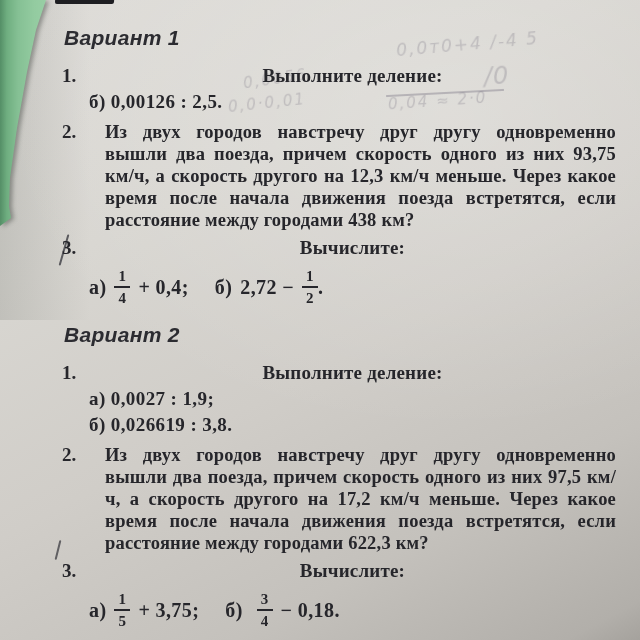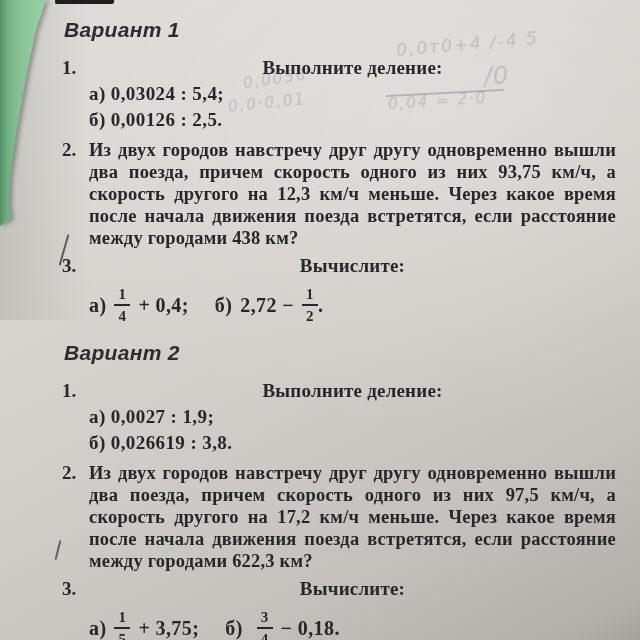--- a/index.html
+++ b/index.html
@@ -28,32 +28,32 @@
     background:#1e1e22; border-radius:0 0 2px 2px; transform:skewX(-4deg);
   }
 
   .content {
     position:absolute; left:0; top:0; right:0;
     padding:18px 24px 0 62px; box-sizing:border-box;
     color:#26262b;
   }
   .v-title {
     font-family:"Liberation Sans", sans-serif; font-style:italic; font-weight:600;
-    font-size:21px; line-height:24px; margin:0 0 13px 2px; color:#2c2c31;
+    font-size:21px; line-height:24px; margin:8px 0 13px 2px; color:#2c2c31;
     letter-spacing:0.3px;
   }
   .v-title.second { margin-top:16px; }
   .problem { display:flex; align-items:flex-start; }
   .pnum { flex:none; width:27px; font-weight:bold; font-size:19px; line-height:26px; }
   .pbody { flex:1; min-width:0; }
   .ptitle { font-weight:bold; font-size:19px; line-height:26px; letter-spacing:0.2px;text-align:center; }
   .item { font-weight:bold; font-size:19px; line-height:26px; letter-spacing:0.4px; }
   .ptext {
     font-weight:bold; font-size:18.5px; line-height:22px; letter-spacing:0.2px;
-    text-align:justify; text-justify:inter-word; margin:2px 0 0 0;
+    text-align:justify; text-justify:inter-word; margin:2px 0 0 16px;
   }
   .problem.spaced { margin-top:4px; }
   .expr {
     display:flex; align-items:center; font-weight:bold; font-size:20px;
     margin:6px 0 0 27px; letter-spacing:0.4px; height:40px;
   }
   .expr .gap-s { width:8px; } .expr .gap-m { width:14px; } .expr .gap-l { width:26px; }
   .frac { display:inline-flex; flex-direction:column; align-items:center; line-height:1; }
   .frac .fnum { font-size:15px; padding:0 4px 2px; font-weight:bold; }
   .frac .fbar { align-self:stretch; height:2px; background:#26262b; }
@@ -98,21 +98,20 @@
   <div class="pen-mark pen2"></div>
 
   <div class="content">
 
     <div class="v-title">Вариант 1</div>
 
     <div class="problem">
       <div class="pnum">1.</div>
       <div class="pbody">
         <div class="ptitle">Выполните деление:</div>
-        <div class="item">а) 0,03024 : 5,4;</div>
         <div class="item">б) 0,00126 : 2,5.</div>
       </div>
     </div>
 
     <div class="problem spaced">
       <div class="pnum">2.</div>
       <div class="pbody">
         <p class="ptext">Из двух городов навстречу друг другу одновременно вышли два поезда, причем скорость одного из них 93,75 км/ч, а скорость другого на 12,3 км/ч меньше. Через какое время после начала движения поезда встретятся, если расстояние между городами 438 км?</p>
       </div>
     </div>

